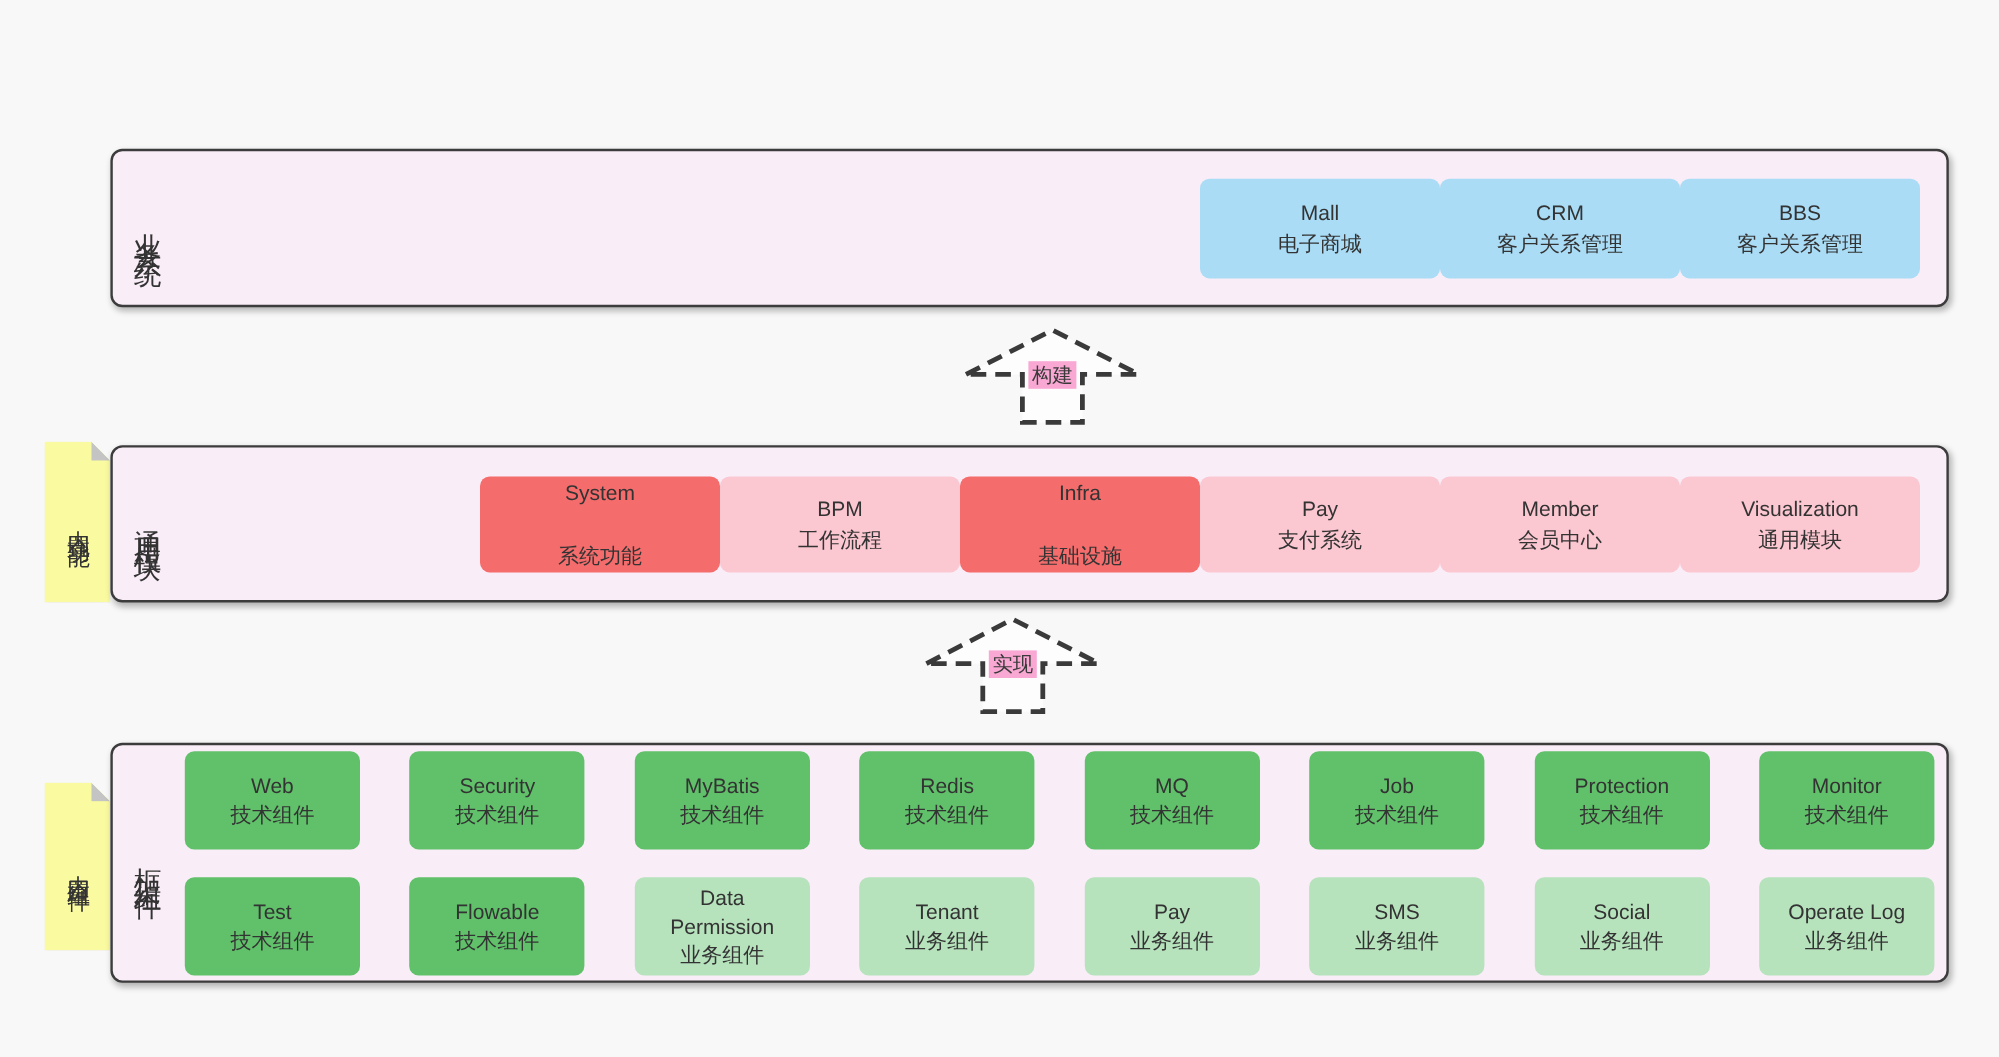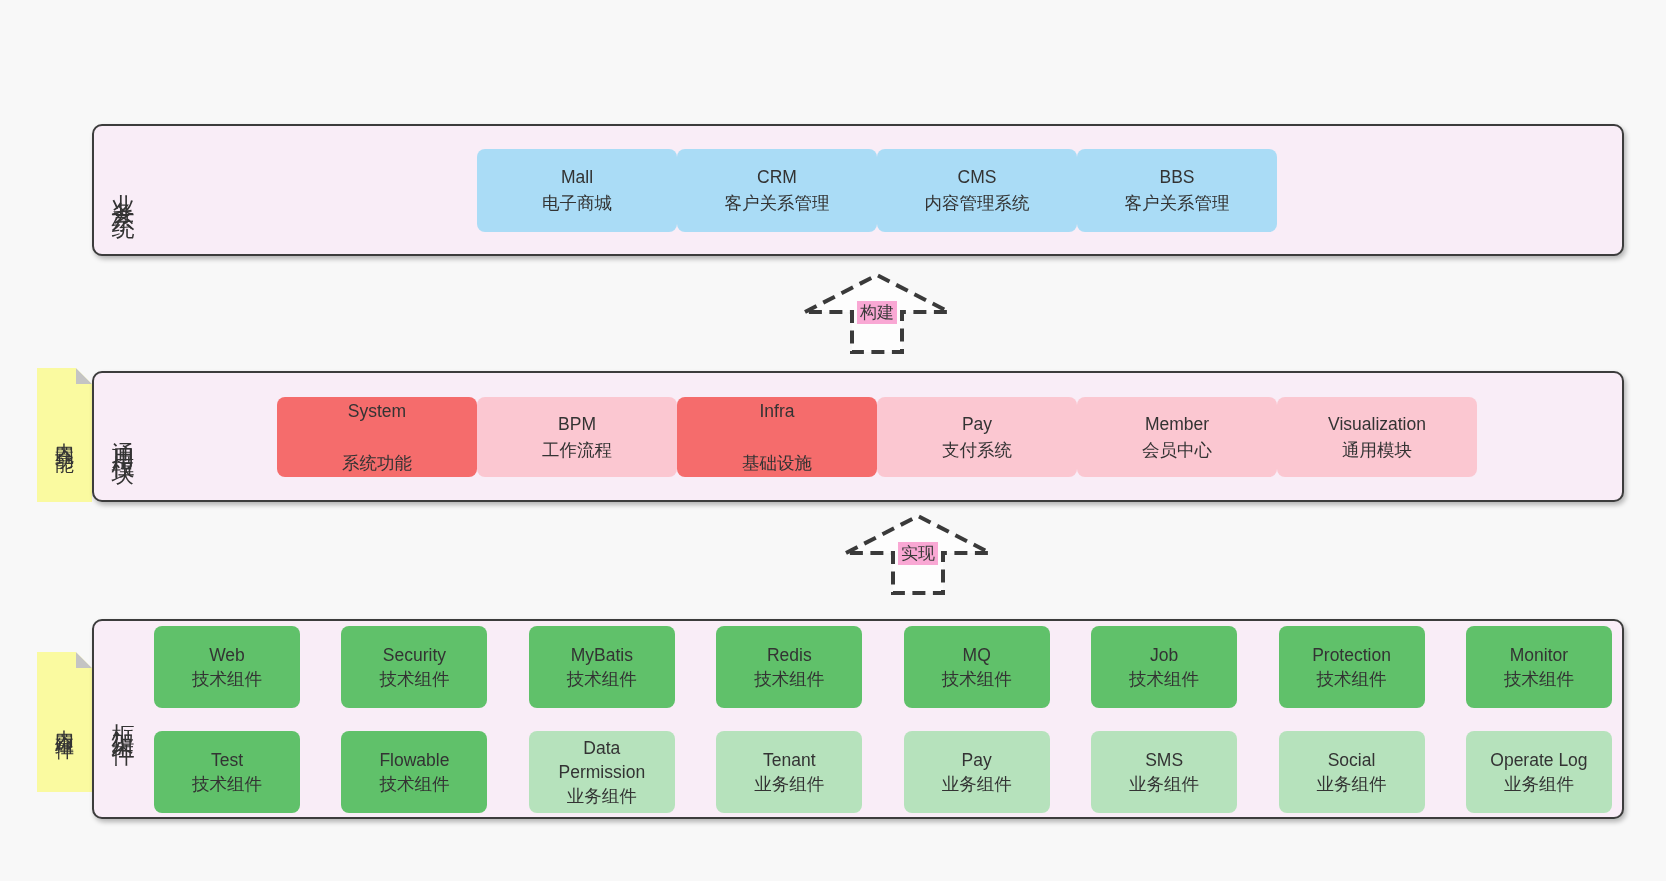--- a/index.html
+++ b/index.html
@@ -40,21 +40,21 @@
     text-orientation: upright;
     font-size: 23px;
     letter-spacing: 7px;
     color: #333;
   }
 
   .band-boxes {
     flex: 1;
     display: flex;
     align-items: center;
-    justify-content: center;
+    justify-content: flex-end;
     padding-right: 22px;
   }
   .grid {
     flex: 1;
     display: flex;
     flex-direction: column;
     justify-content: center;
     gap: 23px;
     padding-right: 10px;
   }
@@ -84,21 +84,21 @@
 
   .blue       { background: #aadcf6; }
   .red        { background: #f56c6c; gap: 26px; }
   .pink       { background: #fbc7d1; }
   .green      { background: #60c16a; }
   .lightgreen { background: #b6e2bc; }
 
   
   .arrow { position: absolute; width: 150px; height: 85px; }
   .arrow-build { left: 802px; top: 271px; }
-  .arrow-impl  { left: 843px; top: 512px; }
+  .arrow-impl  { left: 769px; top: 512px; }
   .arrow svg { display: block; }
   .arrow-label {
     position: absolute;
     left: 50%;
     top: 30px;
     transform: translateX(-50%);
     background: #f9a8d4;
     padding: 0 3px;
     font-size: 17px;
     color: #3a3a3a;
@@ -143,24 +143,20 @@
     <div class="band-boxes">
       <div class="box blue">
         <div class="box-title">Mall</div>
         <div class="box-subtitle">电子商城</div>
       </div>
       <div class="box blue">
         <div class="box-title">CRM</div>
         <div class="box-subtitle">客户关系管理</div>
       </div>
       <div class="box blue">
-        <div class="box-title">CMS</div>
-        <div class="box-subtitle">内容管理系统</div>
-      </div>
-      <div class="box blue">
         <div class="box-title">BBS</div>
         <div class="box-subtitle">客户关系管理</div>
       </div>
     </div>
   </section>
 
   <div class="arrow arrow-build">
     <svg viewBox="0 0 150 85" width="150" height="85">
       <path d="M3 41 L75 4 L147 41 L100 41 L100 81 L50 81 L50 41 Z" fill="#fdfdfd" stroke="#3a3a3a" stroke-width="4" stroke-dasharray="13 7.5"></path>
     </svg>

